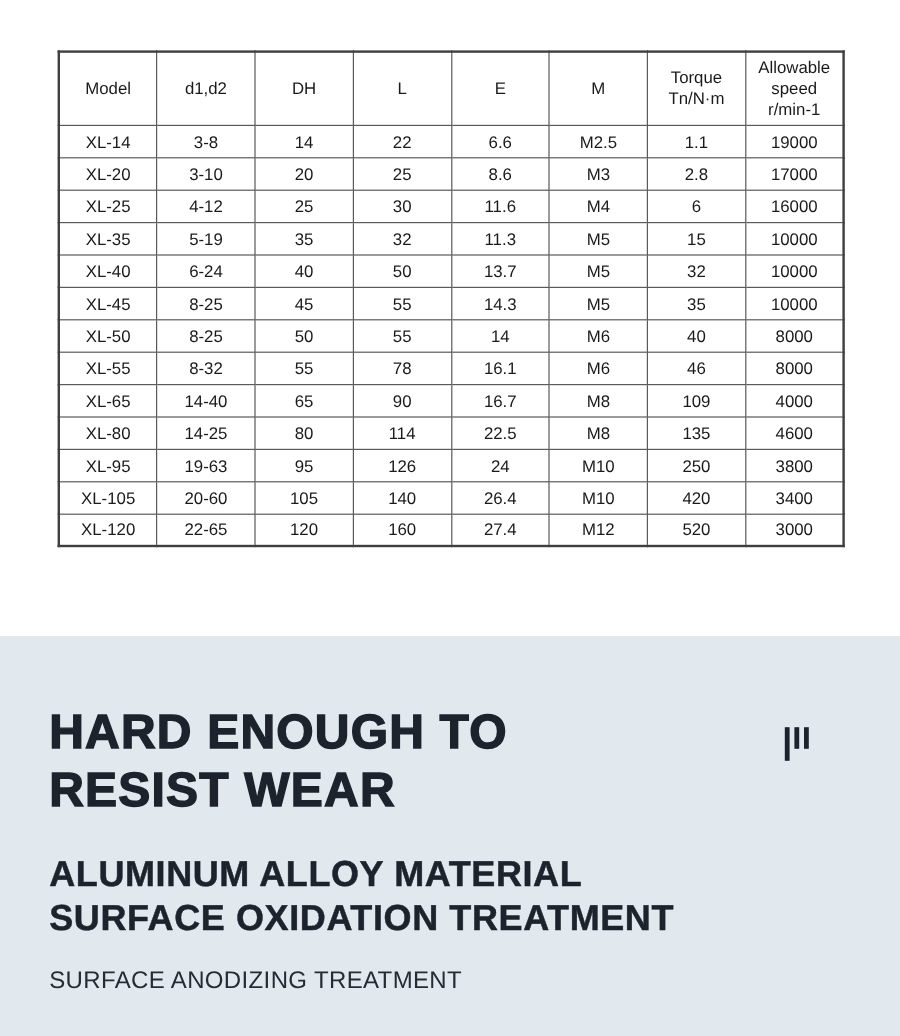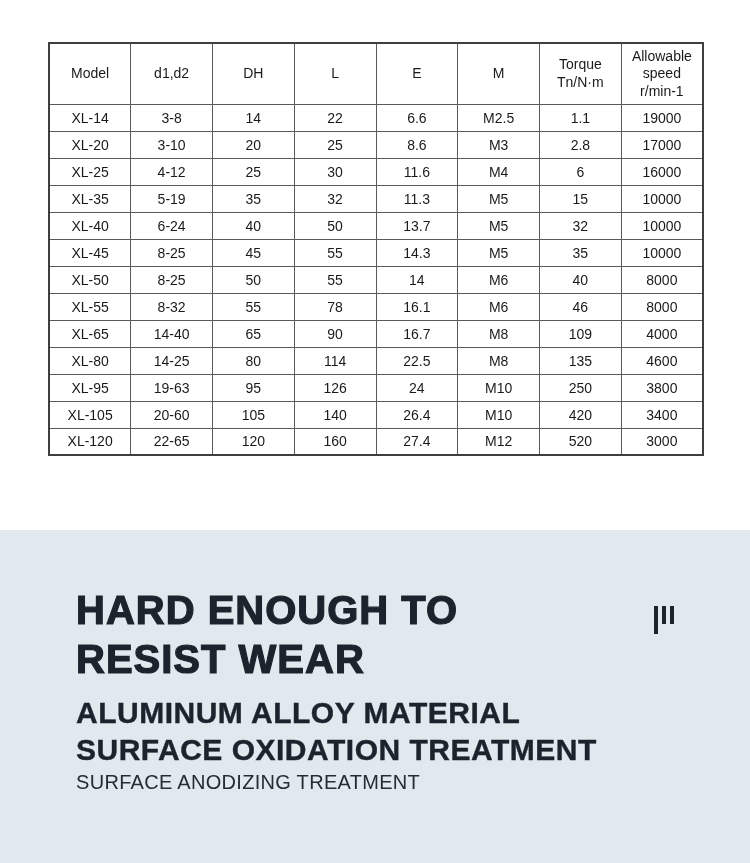--- a/index.html
+++ b/index.html
@@ -42,38 +42,39 @@
   .spec-table th { white-space: pre-line; line-height: 1.25; }
 
   
   .hero {
     position: absolute;
     left: 0; top: 530px;
     width: 750px; height: 333px;
     background: var(--hero-bg);
     color: var(--heading);
   }
-  .hero-text { padding-left: 76px; }
+  .hero-text { padding-left: 41px; }
   .hero h1 {
     margin-top: 56px;
     font-size: 40px;
     line-height: 49px;
     font-weight: bold;
     letter-spacing: 1px;
     -webkit-text-stroke: 1.2px currentColor;
   }
   .hero h2 {
-    margin-top: 10px;
+    margin-top: 26px;
     font-size: 30px;
     line-height: 37px;
     font-weight: bold;
     letter-spacing: 0.5px;
     -webkit-text-stroke: 0.4px currentColor;
   }
   .hero .features {
+    margin-top: 19px;
     font-size: 20px;
     line-height: 29px;
     font-weight: normal;
     letter-spacing: 0.3px;
     color: #262c35;
   }
   .line { display: block; }
 
   .brand-mark {
     position: absolute;

